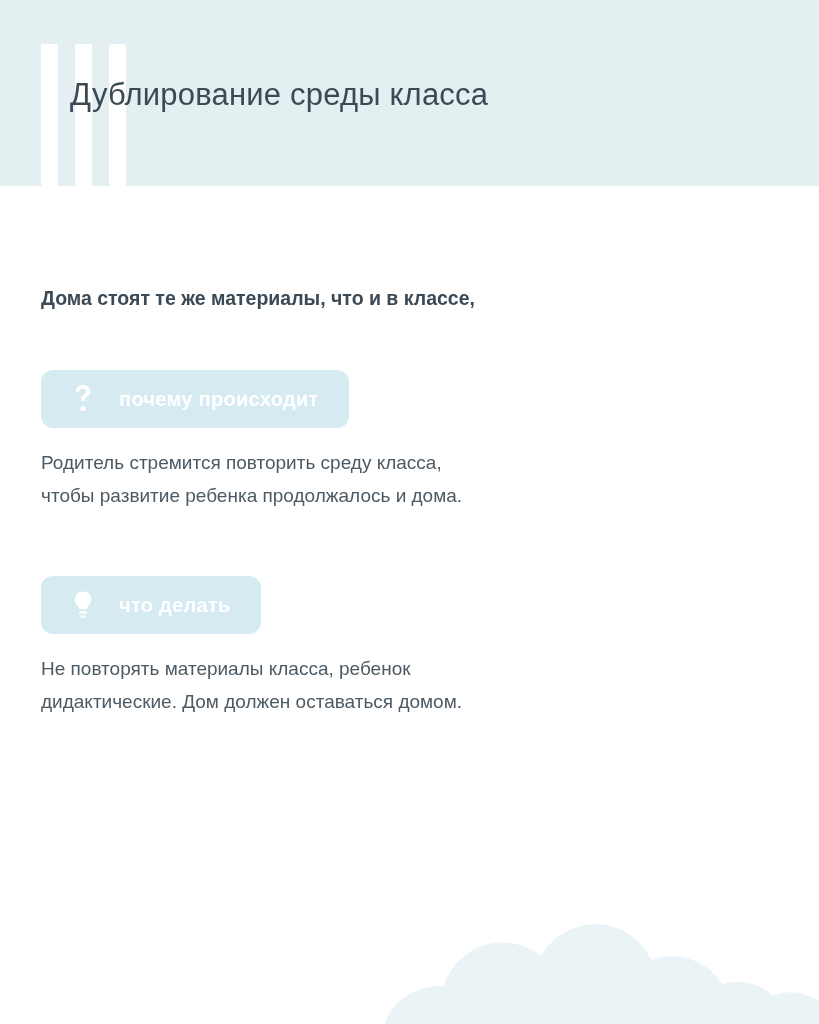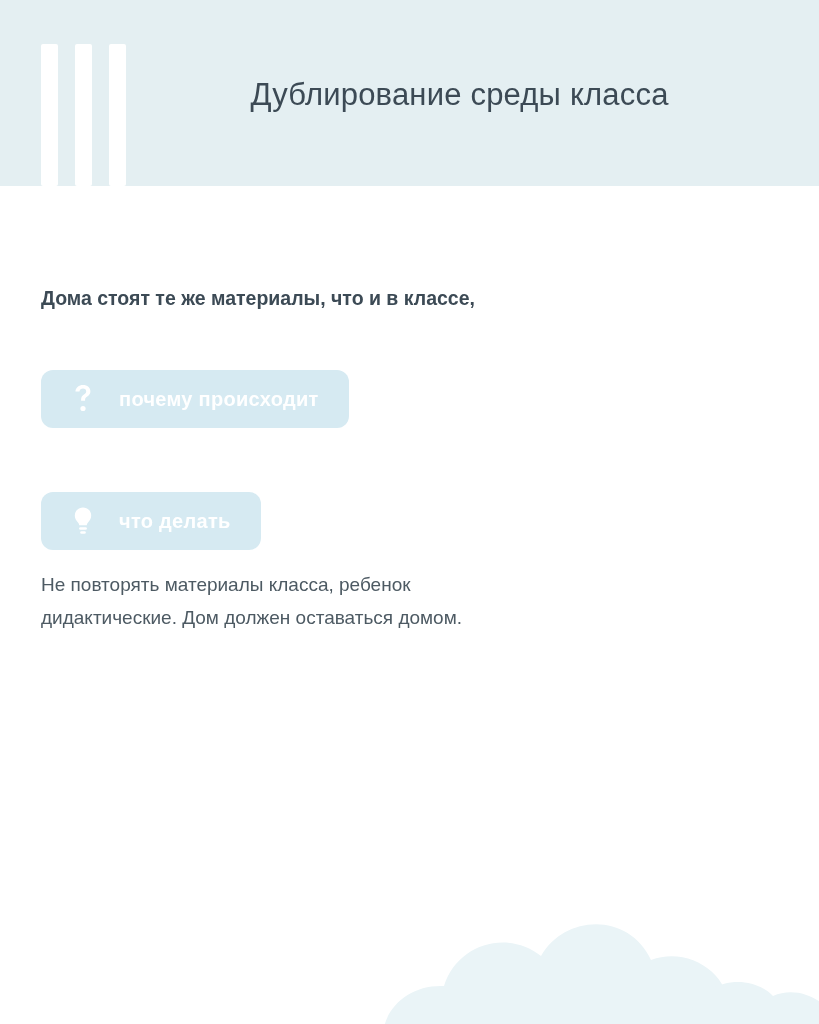--- a/index.html
+++ b/index.html
@@ -42,22 +42,21 @@
     width: 17px;
     height: 142px;
     background: #ffffff;
     border-radius: 2px;
   }
   .header-title {
     position: absolute;
     left: 0;
     right: 0;
     top: 74px;
-    text-align: center;
-    padding-left: 100px;
+    padding-left: 70px;
     font-size: 31px;
     line-height: 42px;
     font-weight: 500;
     color: #3c4a55;
     letter-spacing: 0.2px;
     font-family: "Liberation Sans", sans-serif;
   }
 
   
   .content {
@@ -158,20 +157,24 @@
     <div class="block first">
       <div class="chip">
         <span class="chip-icon">
           <svg width="22" height="32" viewBox="0 0 22 32" aria-hidden="true">
             <path d="M11 2c-4.1 0-7.2 2.5-7.6 6.4h4.1C7.8 6.6 9.1 5.6 11 5.6c1.9 0 3.2 1.1 3.2 2.7 0 1.3-.6 2.1-2.2 3.2-1.9 1.3-2.9 2.6-2.9 5v1.3h4v-1c0-1.4.5-2.1 2.2-3.2 2-1.3 3.1-2.9 3.1-5.3C18.4 4.5 15.4 2 11 2z" fill="#ffffff"></path>
             <circle cx="11" cy="25.5" r="2.6" fill="#ffffff"></circle>
           </svg>
         </span>
         <span class="chip-label">почему происходит</span>
       </div>
+      <div class="para">
+        <span class="line">Родитель стремится повторить среду класса,</span>
+        <span class="line">чтобы развитие ребенка продолжалось и дома.</span>
+      </div>
     </div>
 
     <div class="block second">
       <div class="chip">
         <span class="chip-icon">
           <svg width="22" height="32" viewBox="0 0 22 32" aria-hidden="true">
             <path d="M11 2.5c-4.7 0-8.2 3.5-8.2 8 0 2.9 1.3 4.9 3 6.7.9 1 1.3 1.8 1.4 3h7.6c.1-1.2.5-2 1.4-3 1.7-1.8 3-3.8 3-6.7 0-4.5-3.5-8-8.2-8z" fill="#ffffff"></path>
             <rect x="7.1" y="22.2" width="7.8" height="2.6" rx="1.3" fill="#ffffff"></rect>
             <rect x="8.2" y="26.3" width="5.6" height="2.5" rx="1.25" fill="#ffffff"></rect>
           </svg>

